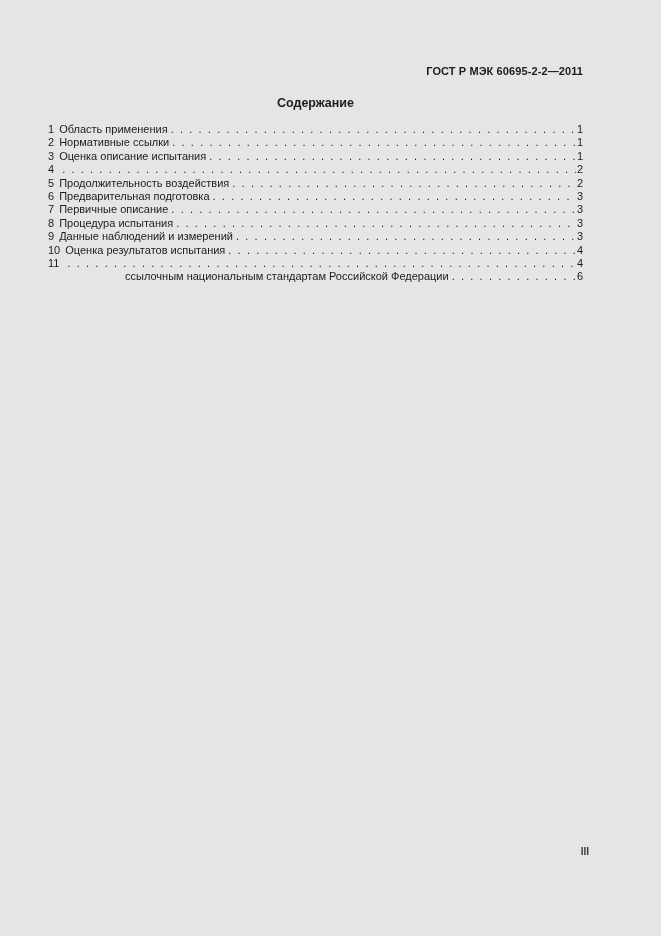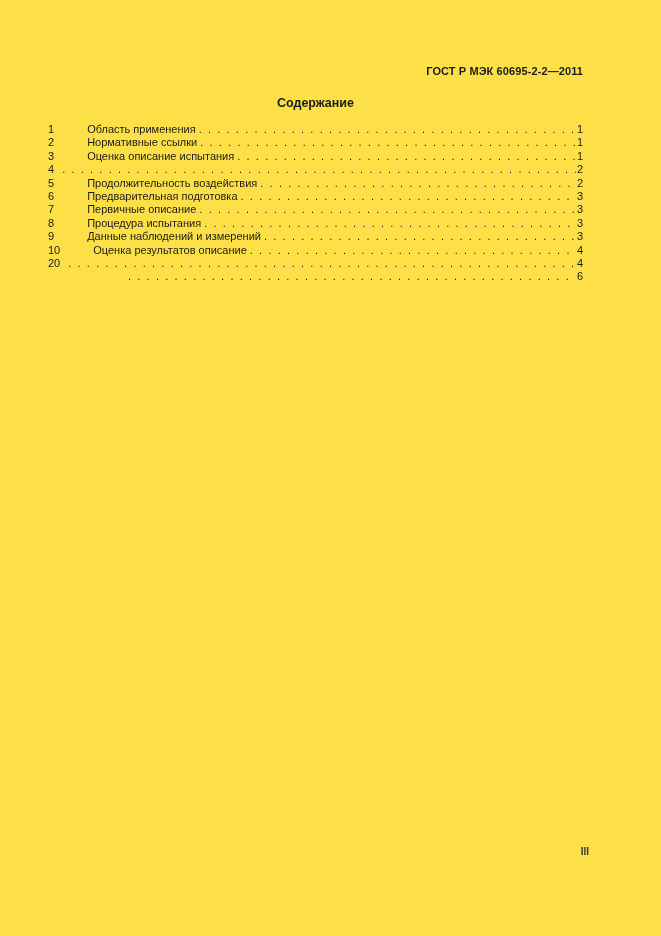--- a/index.html
+++ b/index.html
@@ -1,21 +1,21 @@
 <!DOCTYPE html>
 <html><head>
 <meta charset="utf-8">
 <style>
   * { margin: 0; padding: 0; box-sizing: border-box; }
   html, body { background: #ffffff; }
   .page {
     position: relative;
     width: 661px;
     height: 936px;
-    background: #fde047;
+    background: #e5e5e5;
     font-family: "Liberation Sans", sans-serif;
     color: #1c1c1c;
     overflow: hidden;
   }
   .content {
     position: absolute;
     left: 48px;
     top: 65px;
     width: 535px;
   }
@@ -42,21 +42,20 @@
     display: flex;
     align-items: baseline;
     white-space: nowrap;
   }
   .toc-num {
     margin-right: 5px;
     flex: 0 0 auto;
   }
   .toc-label {
     flex: 0 0 auto;
-    margin-left: 28px;
   }
   .toc-dots {
     flex: 1 1 auto;
     min-width: 0;
     overflow: hidden;
     white-space: nowrap;
     letter-spacing: 1.6px;
     margin-left: 3px;
     margin-right: 1px;
   }
@@ -149,33 +148,34 @@
 
       <div class="toc-row">
         <span class="toc-num">9</span>
         <span class="toc-label">Данные наблюдений и измерений</span>
         <span class="toc-dots">. . . . . . . . . . . . . . . . . . . . . . . . . . . . . . . . . . . . . . . . . . . . . . . . . . . . . . . . . . . . . . . . . . . . . . . . . . . . . . . . . . . . . . . . . . . . . . . . . . . . . . . . . . . . . . . . . . . . . . . . </span>
         <span class="toc-page">3</span>
       </div>
 
       <div class="toc-row">
         <span class="toc-num">10</span>
-        <span class="toc-label">Оценка результатов описание</span>
+        <span class="toc-label">Оценка результатов испытания</span>
         <span class="toc-dots">. . . . . . . . . . . . . . . . . . . . . . . . . . . . . . . . . . . . . . . . . . . . . . . . . . . . . . . . . . . . . . . . . . . . . . . . . . . . . . . . . . . . . . . . . . . . . . . . . . . . . . . . . . . . . . . . . . . . . . . . </span>
         <span class="toc-page">4</span>
       </div>
 
       <div class="toc-row">
-        <span class="toc-num">20</span>
+        <span class="toc-num">11</span>
         <span class="toc-dots">. . . . . . . . . . . . . . . . . . . . . . . . . . . . . . . . . . . . . . . . . . . . . . . . . . . . . . . . . . . . . . . . . . . . . . . . . . . . . . . . . . . . . . . . . . . . . . . . . . . . . . . . . . . . . . . . . . . . . . . . </span>
         <span class="toc-page">4</span>
       </div>
 
 
       <div class="toc-row appendix-line2">
+        <span class="toc-label">ссылочным национальным стандартам Российской Федерации</span>
         <span class="toc-dots">. . . . . . . . . . . . . . . . . . . . . . . . . . . . . . . . . . . . . . . . . . . . . . . . . . . . . . . . . . . . . . . . . . . . . . . . . . . . . . . . . . . . . . . . . . . . . . . . . . . . . . . . . . . . . . . . . . . . . . . . </span>
         <span class="toc-page">6</span>
       </div>
 
     </div>
   </div>
 
   <div class="page-footer">III</div>
 </div>
 

